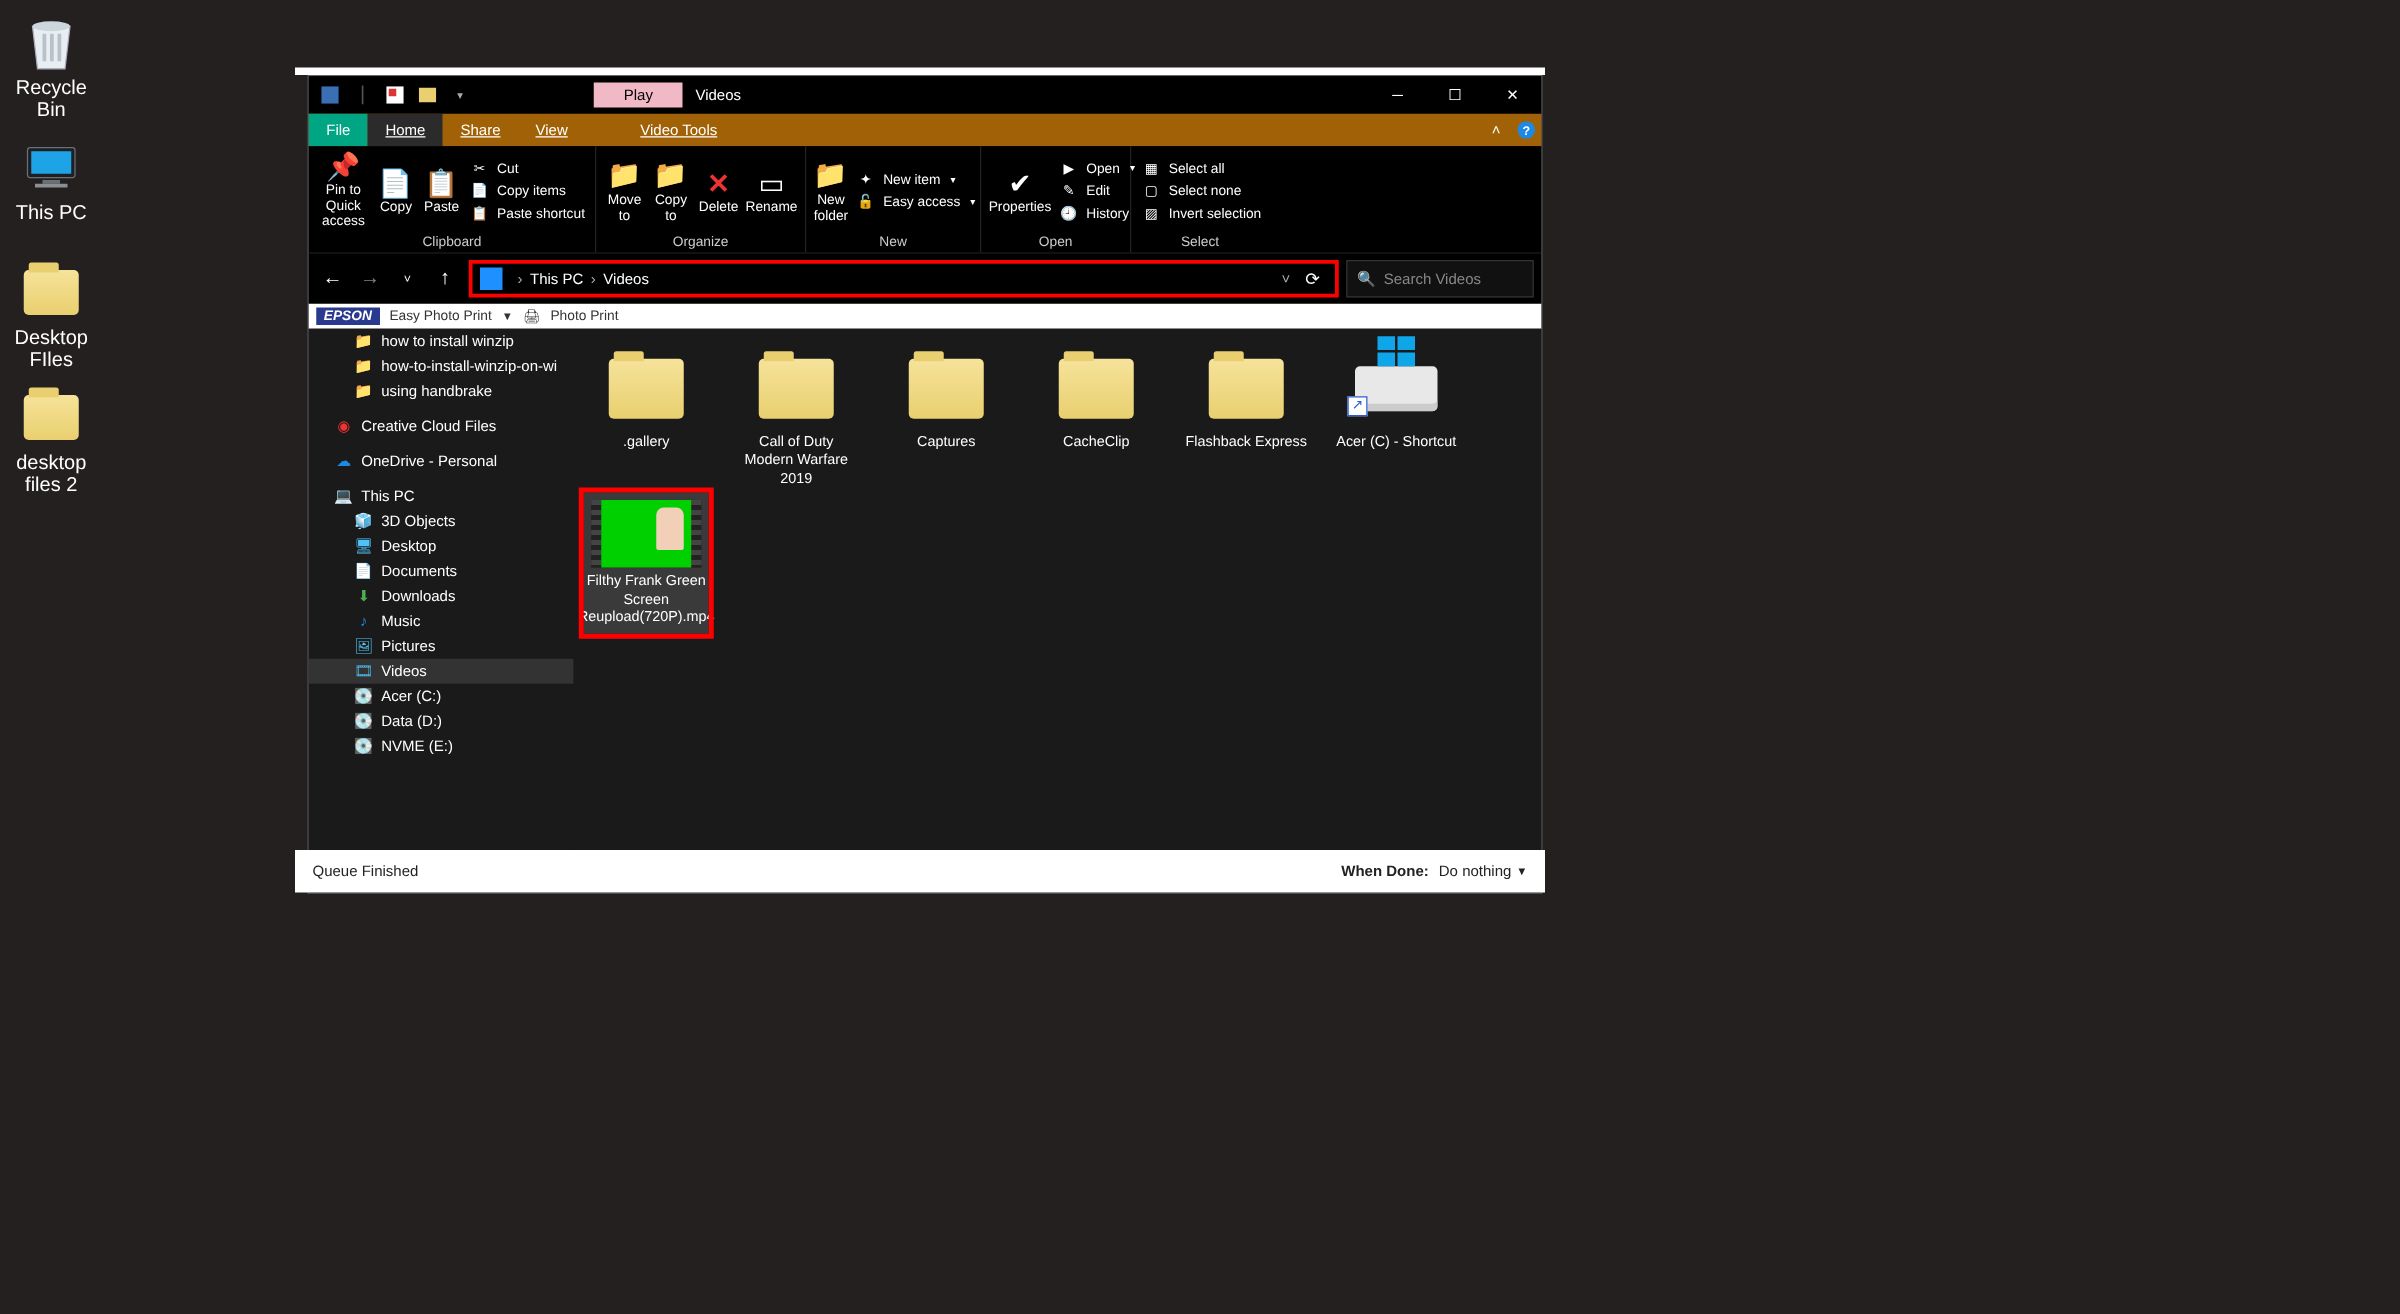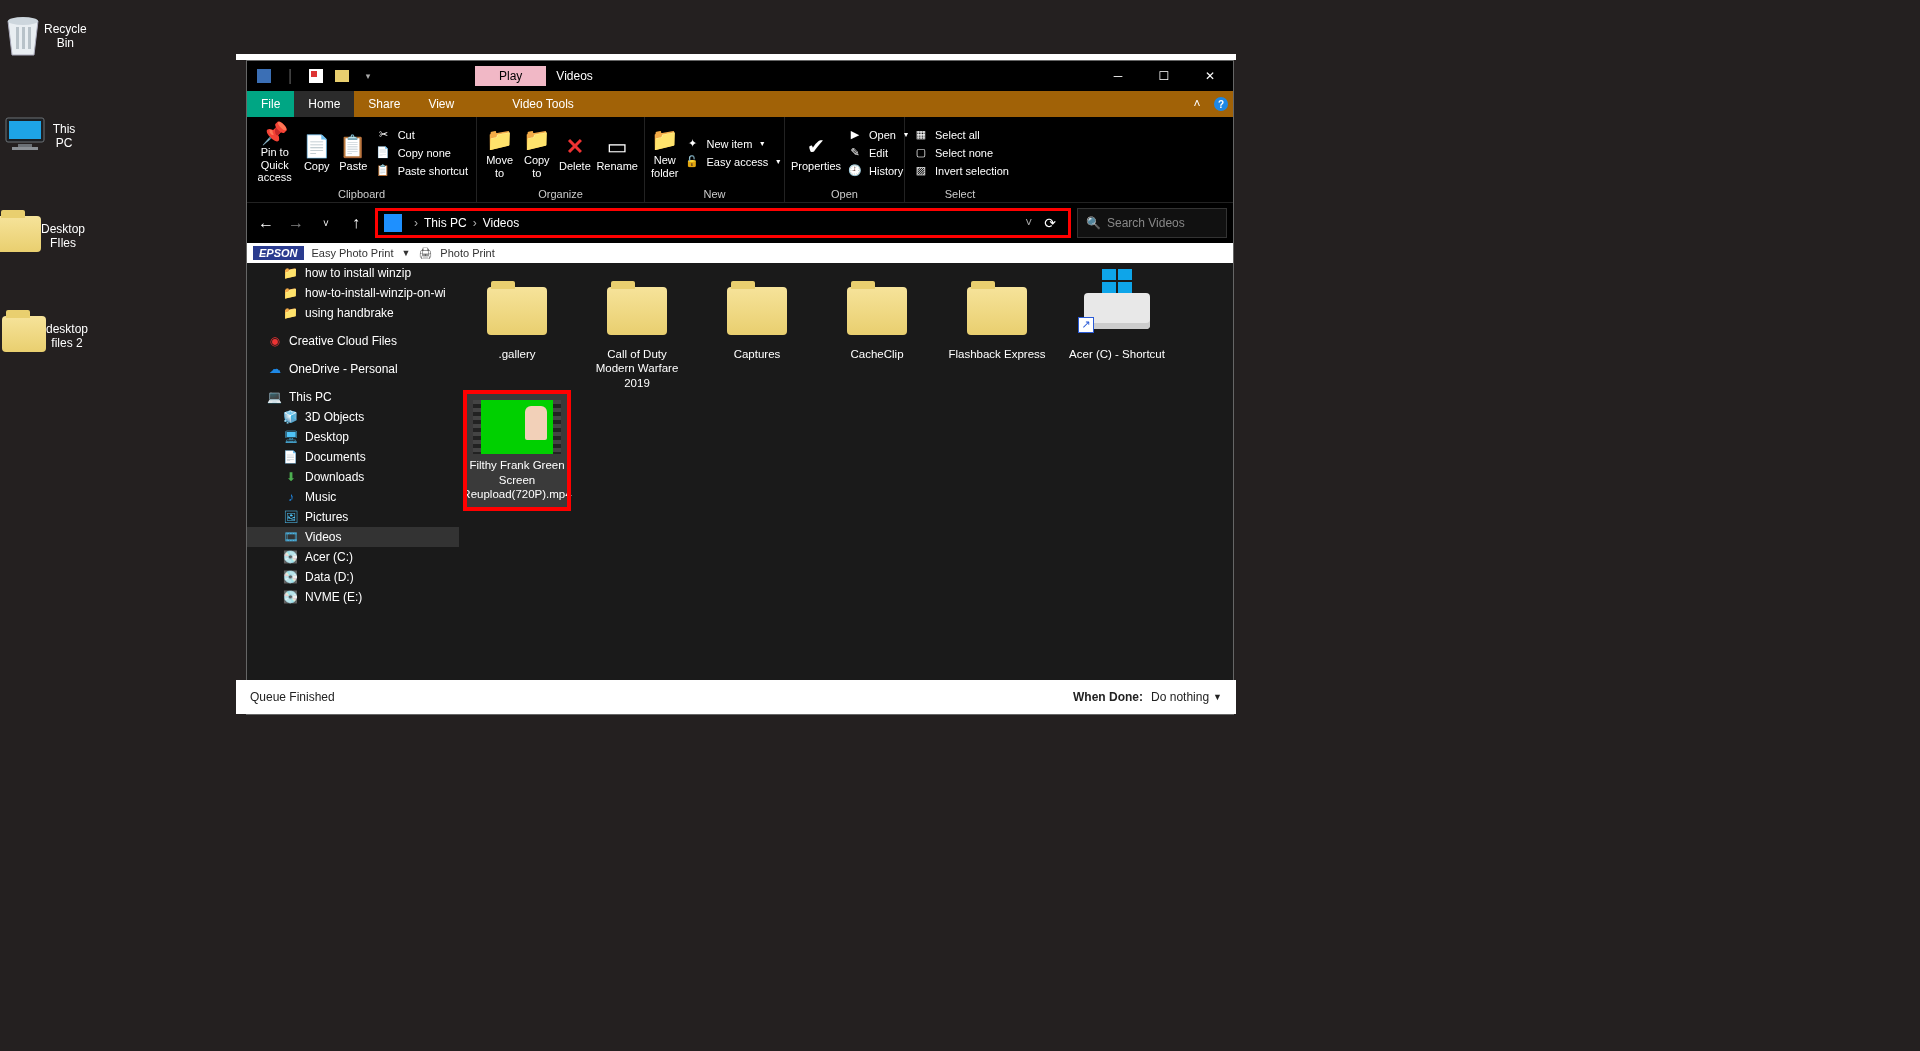--- a/index.html
+++ b/index.html
@@ -1,39 +1,39 @@
 <!DOCTYPE html>
 <html><head>
 <meta charset="utf-8">
 <style>
 * { margin: 0; padding: 0; box-sizing: border-box; font-family: "Segoe UI", Arial, sans-serif; }
 body { background: #242020; width: 1920px; height: 1051px; position: relative; overflow: hidden; }
 
 
-.desktop-icon { position: absolute; width: 78px; display: flex; flex-direction: row; align-items: center; color: #fff; font-size: 12px; text-align: center; cursor: pointer; }
+.desktop-icon { position: absolute; width: 78px; display: flex; flex-direction: column; align-items: center; color: #fff; font-size: 16px; text-align: center; cursor: pointer; }
 .desktop-icon .icon-img { width: 48px; height: 48px; margin-bottom: 4px; display: flex; align-items: center; justify-content: center; }
 .di-recycle { left: 2px; top: 10px; }
 .di-thispc { left: 2px; top: 110px; }
 .di-deskfiles { left: 2px; top: 210px; justify-content: center; }
 .di-deskfiles2 { left: 2px; top: 310px; }
 
 
 .window { position: absolute; left: 246px; top: 60px; width: 988px; height: 655px; background: #000; border: 1px solid #666; display: flex; flex-direction: column; }
 .titlebar { height: 30px; background: #000; display: flex; align-items: center; }
 .titlebar .qat { display: flex; align-items: center; padding-left: 6px; gap: 4px; }
 .titlebar .qat-item { width: 22px; height: 22px; display: flex; align-items: center; justify-content: center; color: #fff; }
 .titlebar .tab-play { margin-left: 96px; background: #f1b8c6; color: #000; padding: 3px 24px; font-size: 12px; }
 .titlebar .title { color: #fff; font-size: 12px; margin-left: 10px; }
 .titlebar .spacer { flex: 1; }
 .titlebar .win-controls { display: flex; }
 .titlebar .wc { width: 46px; height: 30px; display: flex; align-items: center; justify-content: center; color: #fff; font-size: 12px; }
 
 .menubar { height: 26px; background: #a16207; display: flex; align-items: stretch; font-size: 12px; color: #fff; }
 .menubar .file-tab { background: #00a684; color: #fff; padding: 0 14px; display: flex; align-items: center; }
-.menubar .tab { padding: 0 14px; display: flex; align-items: center; }
+.menubar .tab { padding: 0 14px; display: flex; align-items: center; text-decoration: underline; }
 .menubar .tab.active { background: #2b2b2b; }
 .menubar .gap { width: 30px; }
 .menubar .spacer { flex: 1; }
 .menubar .help { width: 24px; display: flex; align-items: center; justify-content: center; }
 .menubar .chev { width: 24px; display: flex; align-items: center; justify-content: center; }
 
 .ribbon { height: 86px; background: #000; display: flex; color: #fff; font-size: 11px; border-bottom: 1px solid #222; }
 .ribbon-group { display: flex; flex-direction: column; height: 100%; border-right: 1px solid #222; }
 .ribbon-group .body { flex: 1; display: flex; align-items: center; padding: 2px 4px; }
 .ribbon-group .label { text-align: center; font-size: 11px; color: #ccc; padding-bottom: 2px; }
@@ -210,21 +210,21 @@
             <div class="ic">📋</div>
             <span>Paste</span>
           </div>
         <div class="rbtn-small-col">
           <div class="rbtn-small">
               <span class="ic">✂</span>
               <span>Cut</span>
             </div>
           <div class="rbtn-small">
               <span class="ic">📄</span>
-              <span>Copy none</span>
+              <span>Copy items</span>
             </div>
           <div class="rbtn-small">
               <span class="ic">📋</span>
               <span>Paste shortcut</span>
             </div>
         </div>
       </div>
       <div class="label">Clipboard</div>
     </div>
 

